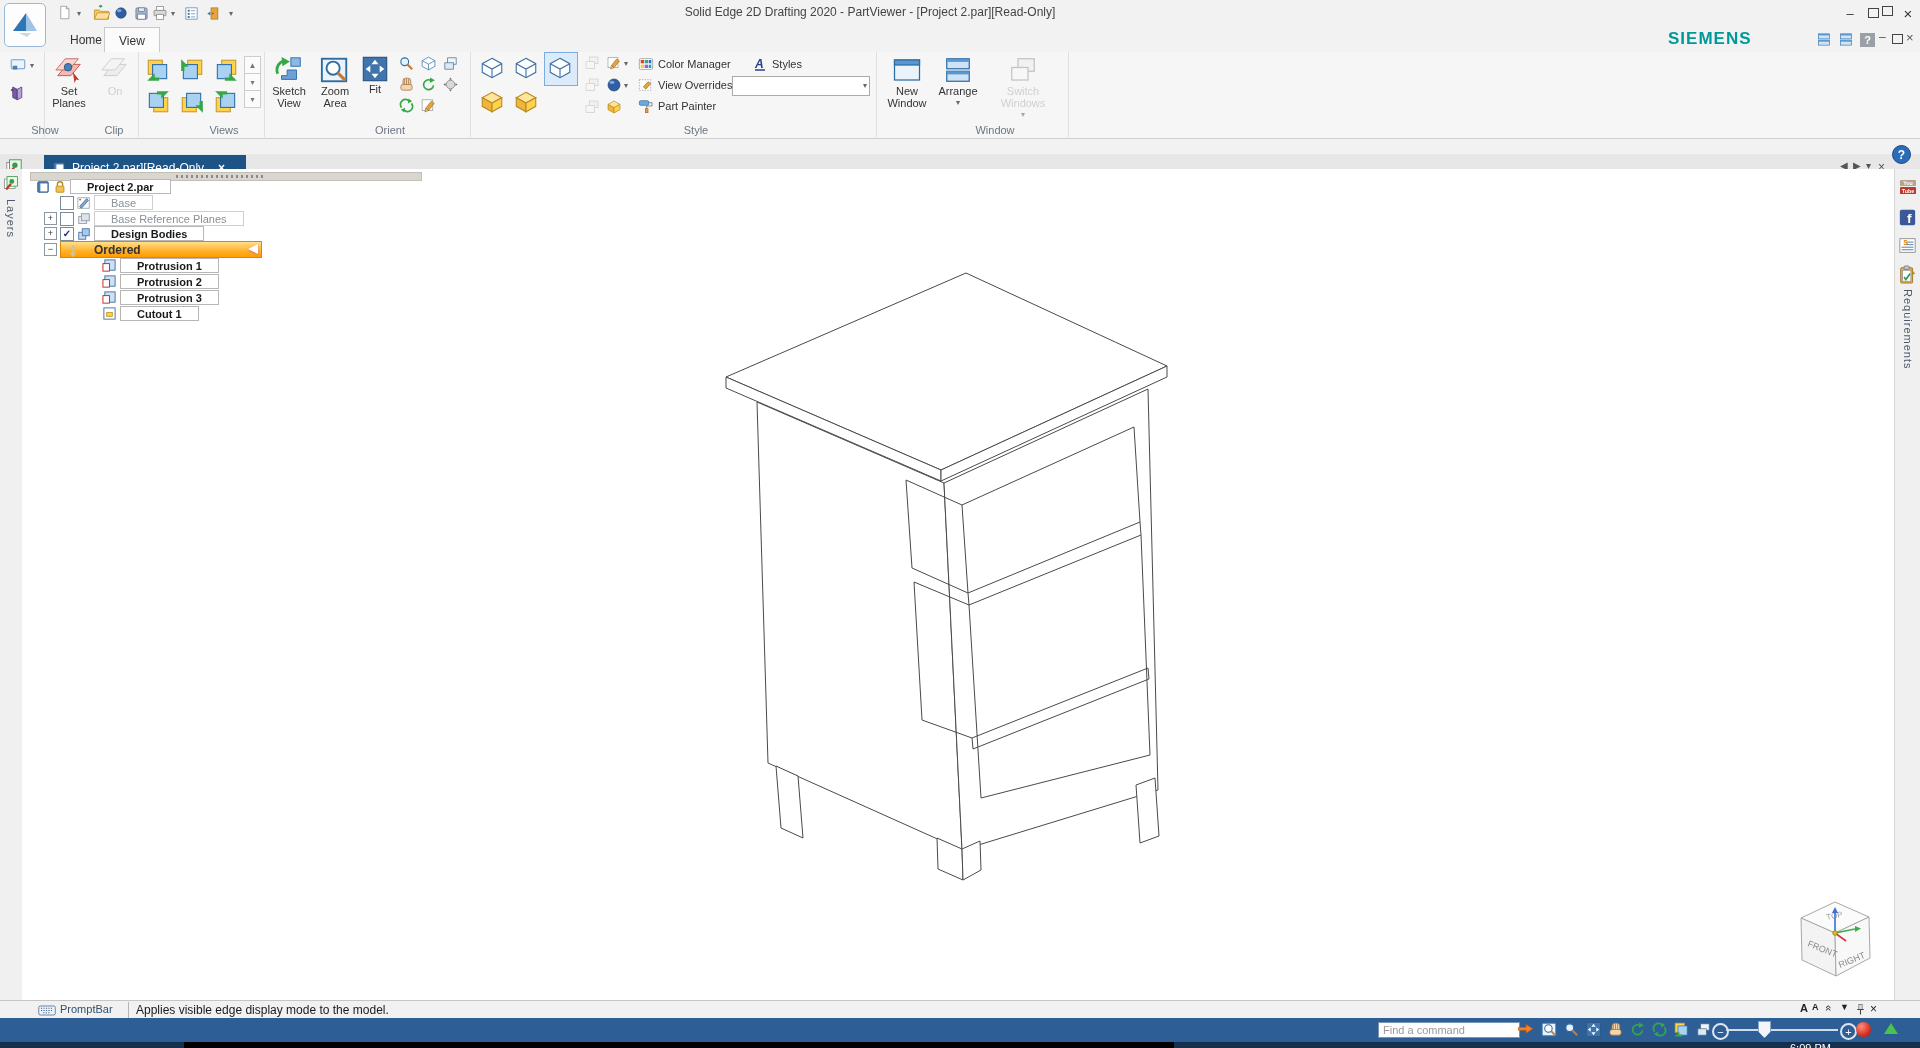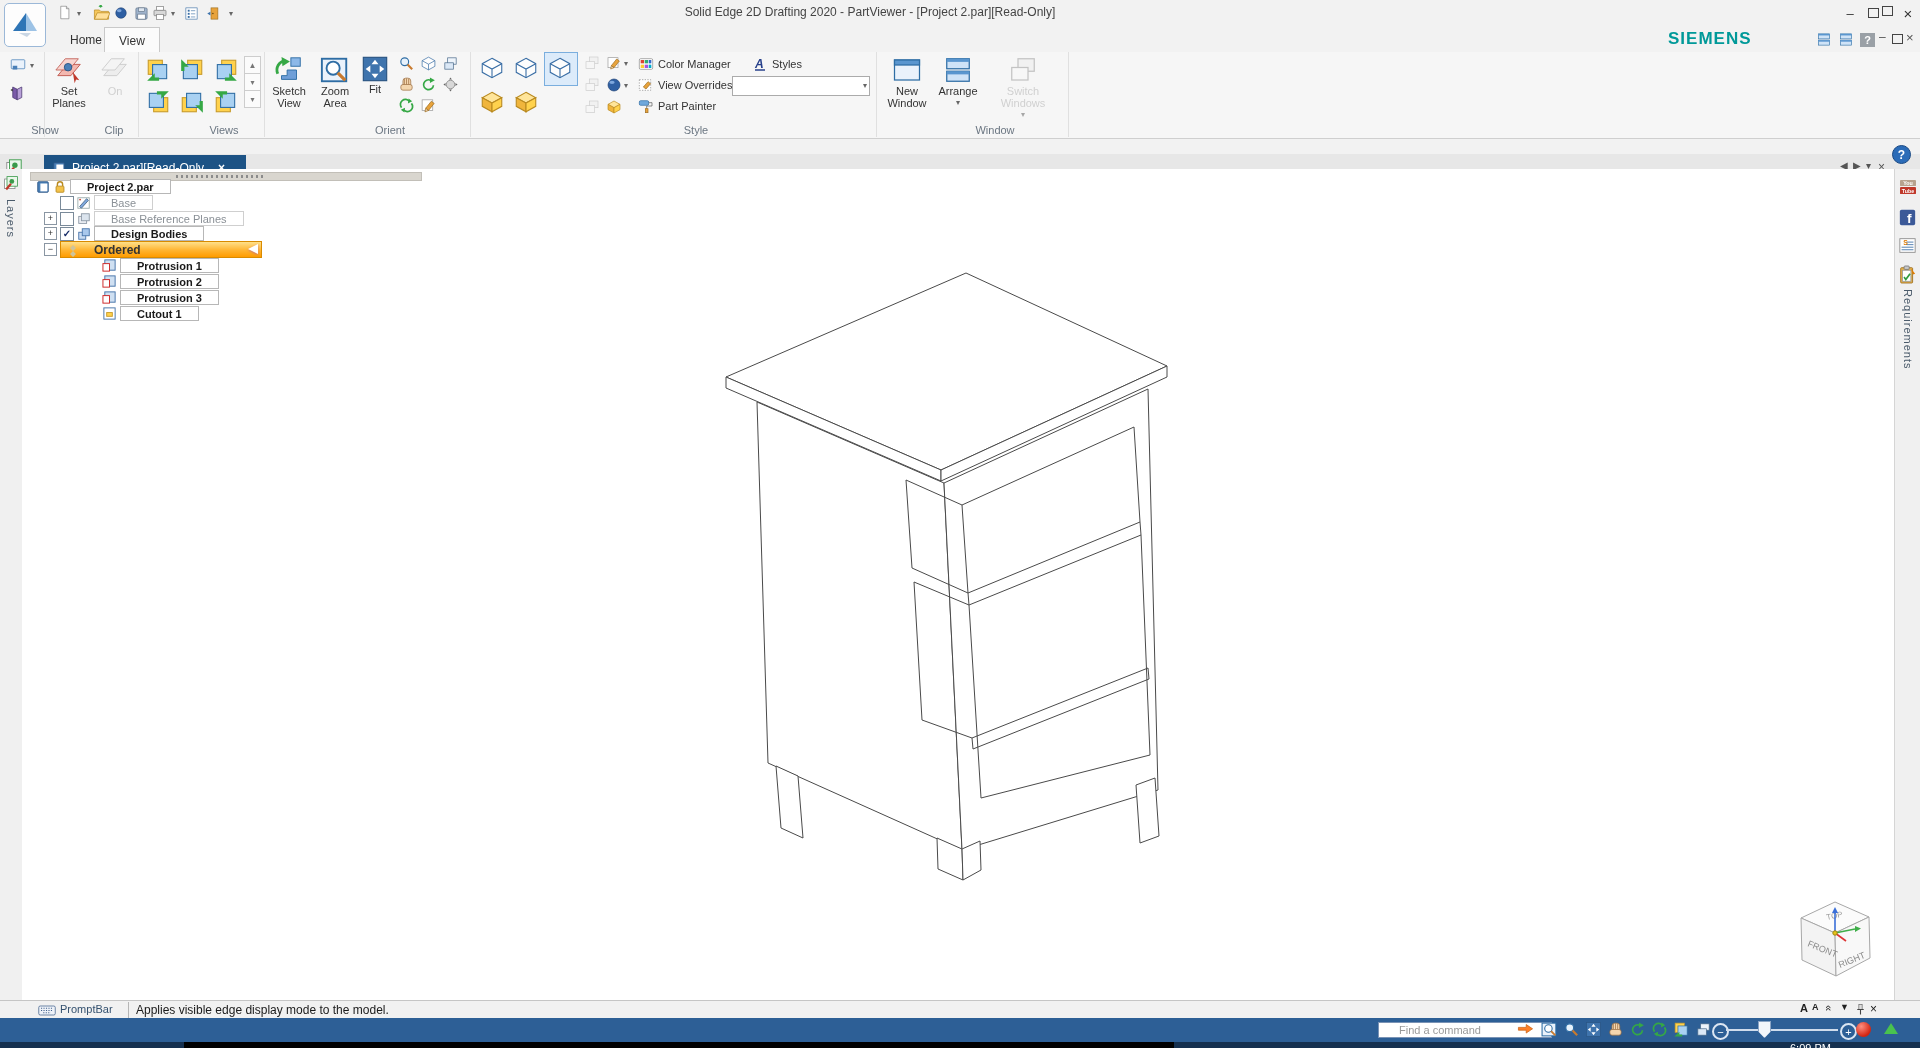--- a/index.html
+++ b/index.html
@@ -65,21 +65,21 @@
       border-bottom:5px solid transparent;border-right:10px solid #fff;filter:drop-shadow(0 1px 1px #c77);}
   
   #promptbar{left:0;top:1000px;width:1920px;height:18px;background:#f1f1f1;border-top:1px solid #c5c5c5;}
   #pb-label{left:60px;top:2px;color:#33506e;font-size:11px;}
   #pb-sep{left:128px;top:1px;width:1px;height:16px;background:#b5b5b5;}
   #pb-msg{left:136px;top:2px;color:#1a1a1a;font-size:12px;}
   .pbctl{top:1px;color:#222;font-size:11px;}
   
   #statusbar{left:0;top:1018px;width:1920px;height:24px;background:#2d5f96;}
   #findbox{left:1378px;top:4px;width:132px;height:14px;border:1px solid #7a93b5;background:#fff;font-size:11px;
-           padding:0 20px;color:#333;font-family:"Liberation Sans",sans-serif;}
+           padding:0 4px;color:#333;font-family:"Liberation Sans",sans-serif;}
   #findbox::placeholder{color:#9a9a9a;}
   .sbic{top:2px;width:19px;height:19px;display:flex;align-items:center;justify-content:center;}
   .zbtn{top:5px;width:13px;height:13px;border-radius:50%;border:2px solid #dce6f2;color:#fff;font-size:11px;
         line-height:10px;display:flex;align-items:center;justify-content:center;}
   #zslider-track{left:1726px;top:11px;width:112px;height:2px;background:#cfdcec;}
   #zslider-handle{left:1758px;top:3px;width:11px;height:15px;background:#f2f6fb;border:1px solid #8aa4c4;
         clip-path:polygon(0 0,100% 0,100% 60%,50% 100%,0 60%);}
   #rec-sphere{left:1856px;top:4px;width:15px;height:15px;border-radius:50%;
         background:radial-gradient(circle at 35% 30%,#ff8f80,#d42410 70%);}
   #green-up{left:1884px;top:5px;width:0;height:0;border-left:7px solid transparent;border-right:7px solid transparent;

